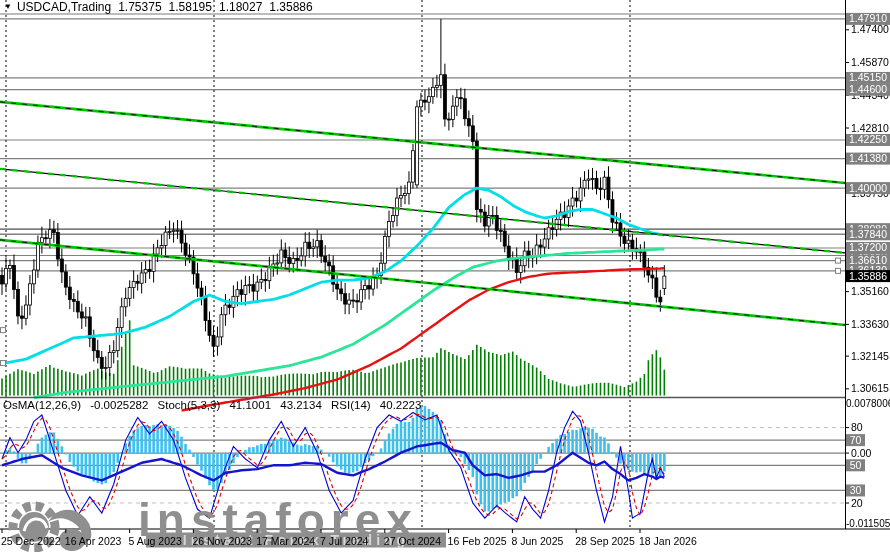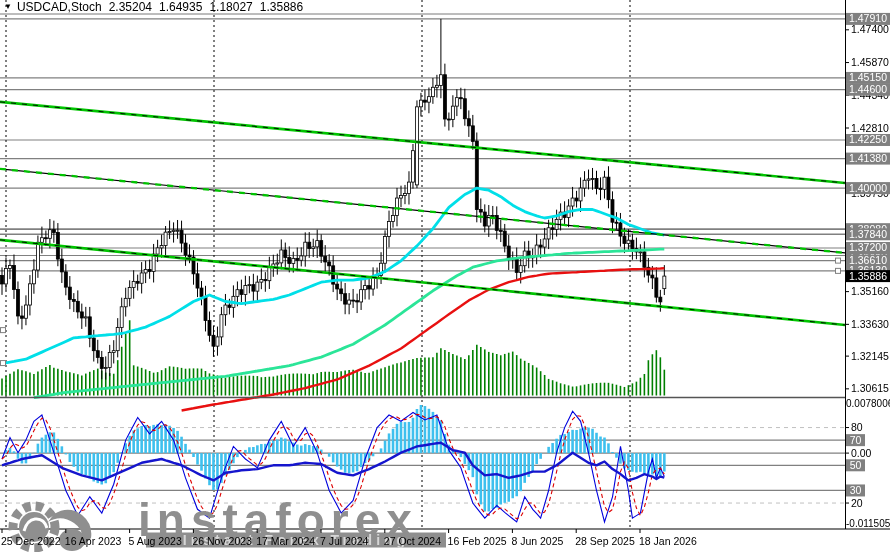--- a/index.html
+++ b/index.html
@@ -849,20 +849,29 @@
       <g>
         <rect x="0.5" y="327.6231802911536" width="5" height="5" fill="#fff" stroke="#808080" stroke-width="1"></rect>
         <rect x="0.5" y="360.56159014557653" width="5" height="5" fill="#fff" stroke="#808080" stroke-width="1"></rect>
         <rect x="835.5" y="258.11030235162355" width="5" height="5" fill="#fff" stroke="#808080" stroke-width="1"></rect>
         <rect x="835.5" y="268.37681970884665" width="5" height="5" fill="#fff" stroke="#808080" stroke-width="1"></rect>
       </g>
     </svg>
 
   <div class="title-bar">
     <span class="marker">▼</span>
-    <span>USDCAD,Stoch</span>
-    <span>2.35204</span>
-    <span>1.64935</span>
+    <span>USDCAD,Trading</span>
+    <span>1.75375</span>
+    <span>1.58195</span>
     <span>1.18027</span>
     <span>1.35886</span>
   </div>
 
+  <div class="ind-header">
+    <span>OsMA(12,26,9)</span>
+    <span>-0.0025282</span>
+    <span>Stoch(5,3,3)</span>
+    <span>41.1001</span>
+    <span>43.2134</span>
+    <span>RSI(14)</span>
+    <span>40.2223</span>
+  </div>
 </div>
 
 </body></html>

